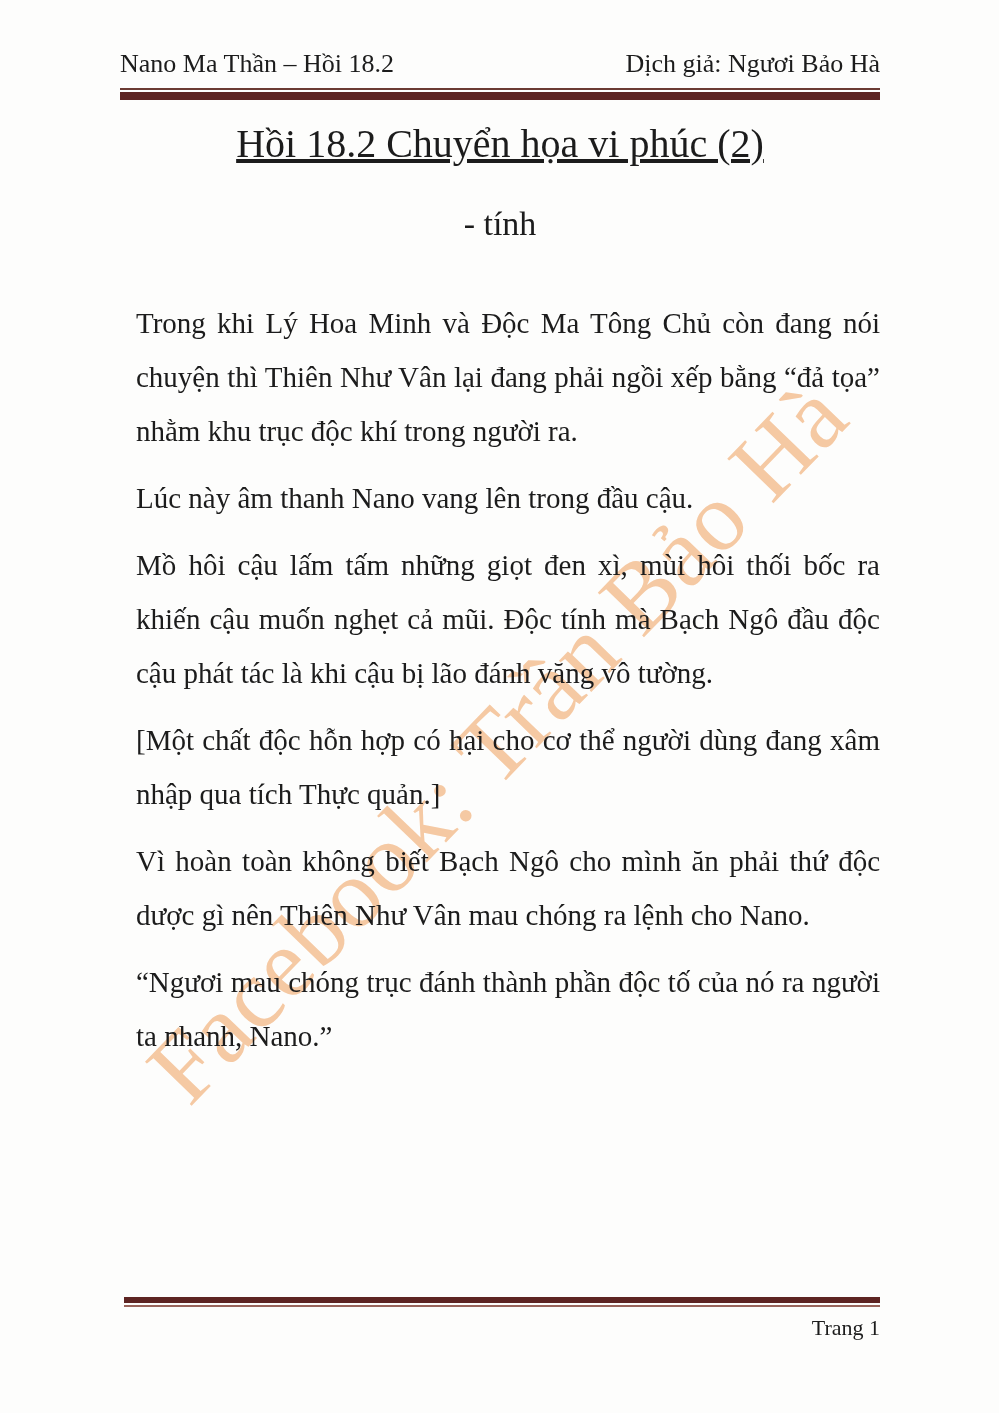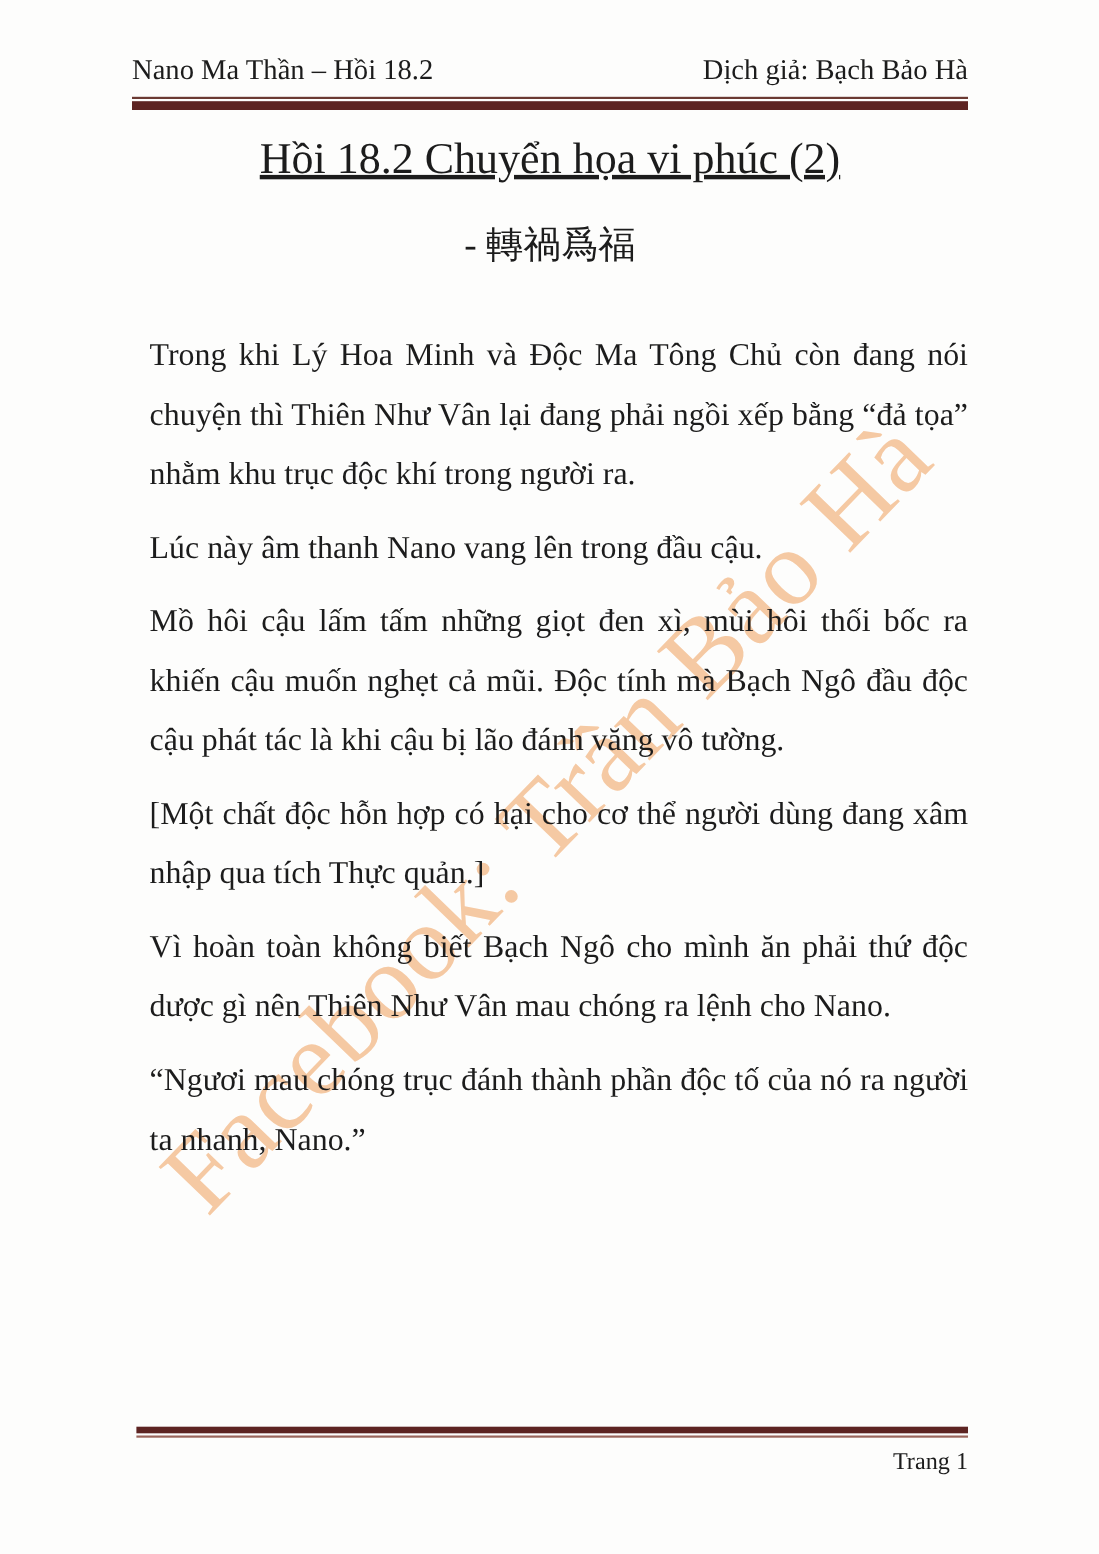--- a/index.html
+++ b/index.html
@@ -96,30 +96,30 @@
 <body>
 
 <div class="page">
 
   <div class="watermark">Facebook: Trần Bảo Hà</div>
 
   <div class="content">
 
     <div class="header-row">
       <span>Nano Ma Thần – Hồi 18.2</span>
-      <span>Dịch giả: Bạch Bảo Hà</span>
+      <span>Dịch giả: Ngươi Bảo Hà</span>
     </div>
 
     <div class="header-rule">
       <div class="thick"></div>
     </div>
 
     <h1 class="page-title">Hồi 18.2 Chuyển họa vi phúc (2)</h1>
 
-    <div class="subtitle">- 轉禍爲福</div>
+    <div class="subtitle">- tính</div>
 
     <div class="body-text">
       <p>Trong khi Lý Hoa Minh và Độc Ma Tông Chủ còn đang nói chuyện thì Thiên Như Vân lại đang phải ngồi xếp bằng “đả tọa” nhằm khu trục độc khí trong người ra.</p>
       <p>Lúc này âm thanh Nano vang lên trong đầu cậu.</p>
       <p>Mồ hôi cậu lấm tấm những giọt đen xì, mùi hôi thối bốc ra khiến cậu muốn nghẹt cả mũi. Độc tính mà Bạch Ngô đầu độc cậu phát tác là khi cậu bị lão đánh văng vô tường.</p>
       <p>[Một chất độc hỗn hợp có hại cho cơ thể người dùng đang xâm nhập qua tích Thực quản.]</p>
       <p>Vì hoàn toàn không biết Bạch Ngô cho mình ăn phải thứ độc dược gì nên Thiên Như Vân mau chóng ra lệnh cho Nano.</p>
       <p>“Ngươi mau chóng trục đánh thành phần độc tố của nó ra người ta nhanh, Nano.”</p>
     </div>
 

